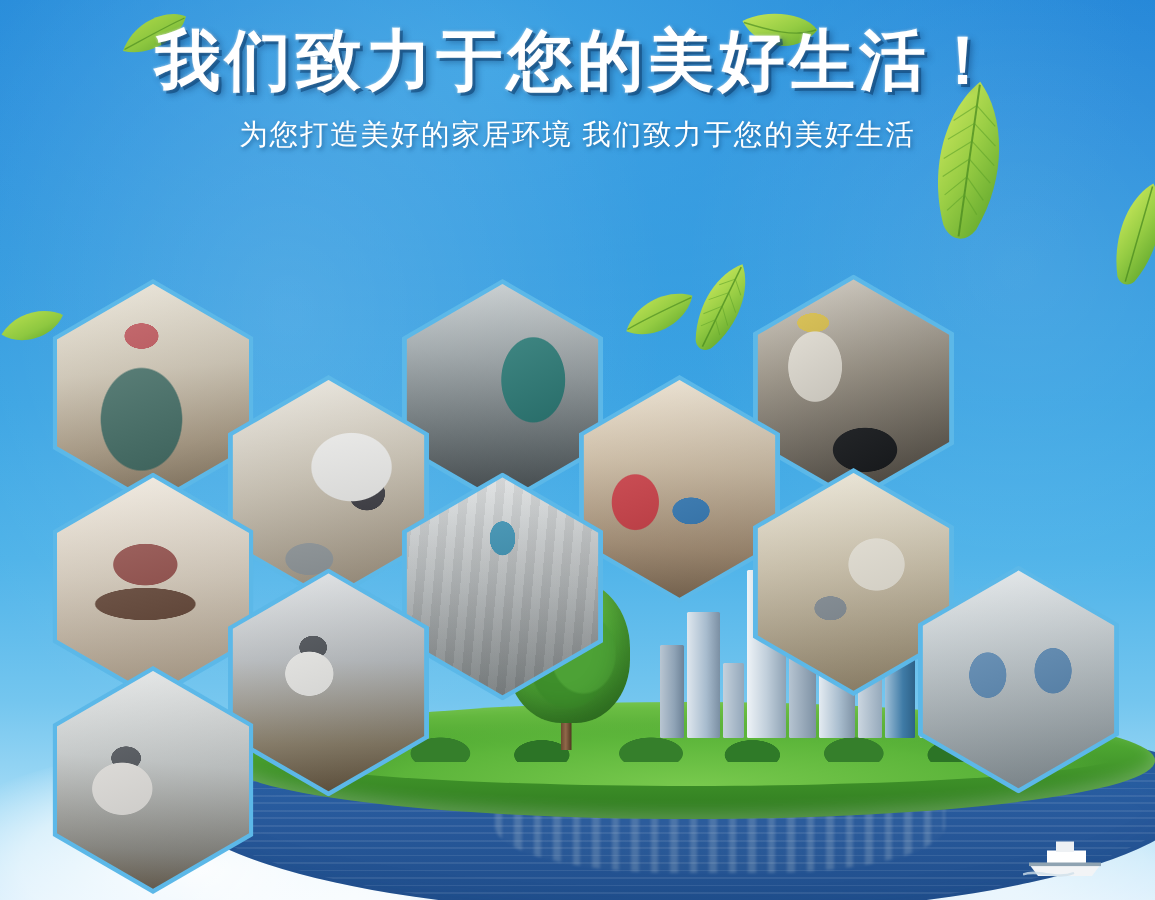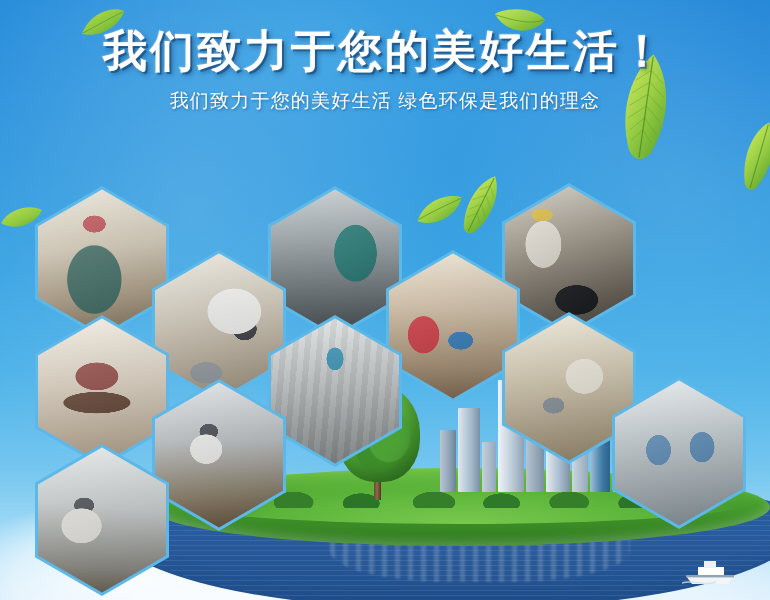--- a/index.html
+++ b/index.html
@@ -33,21 +33,21 @@
     pointer-events:none;
   }
   .sky-sweep2{
     position:absolute; right:-18%; top:-10%; width:60%; height:80%;
     background:radial-gradient(ellipse at 50% 50%, rgba(255,255,255,.10) 0%, rgba(255,255,255,0) 68%);
     pointer-events:none;
   }
 
   
   .headline-wrap{
-    position:absolute; left:0; top:26px; width:770px; text-align:center; z-index:30;
+    position:absolute; left:0; top:16px; width:770px; text-align:center; z-index:30;
   }
   .headline{
     display:inline-block;
     color:#ffffff;
     font-size:44px;
     line-height:50px;
     font-weight:bold;
     letter-spacing:3px;
     white-space:nowrap;
     text-shadow:
@@ -228,21 +228,21 @@
 
   <div class="sky-sweep"></div>
   <div class="sky-sweep2"></div>
 
   <div class="cloud" style="left:-40px; bottom:-30px;  width:340px; height:130px;"></div>
   <div class="cloud" style="left:120px; bottom:-46px;  width:260px; height:110px; opacity:.8;"></div>
   <div class="cloud" style="right:-50px; bottom:-40px; width:300px; height:120px; opacity:.65;"></div>
 
   <div class="headline-wrap">
     <div class="headline">我们致力于您的美好生活！</div>
-    <div class="subline">我们致力于您的美好生活 绿色环保是我们的理念</div>
+    <div class="subline">为您打造美好的家居环境 我们致力于您的美好生活</div>
   </div>
 
   <svg class="leaf" style="left:80px; top:8px;" width="46" height="30" viewBox="0 0 46 30">
     <defs>
         <linearGradient id="lg1" x1="0" y1="0" x2="1" y2="1">
       <stop offset="0%" stop-color="#b6dd4a"></stop>
           <stop offset="55%" stop-color="#8cc63f"></stop>
           <stop offset="100%" stop-color="#5ea32a"></stop>
     </linearGradient>
       </defs>

